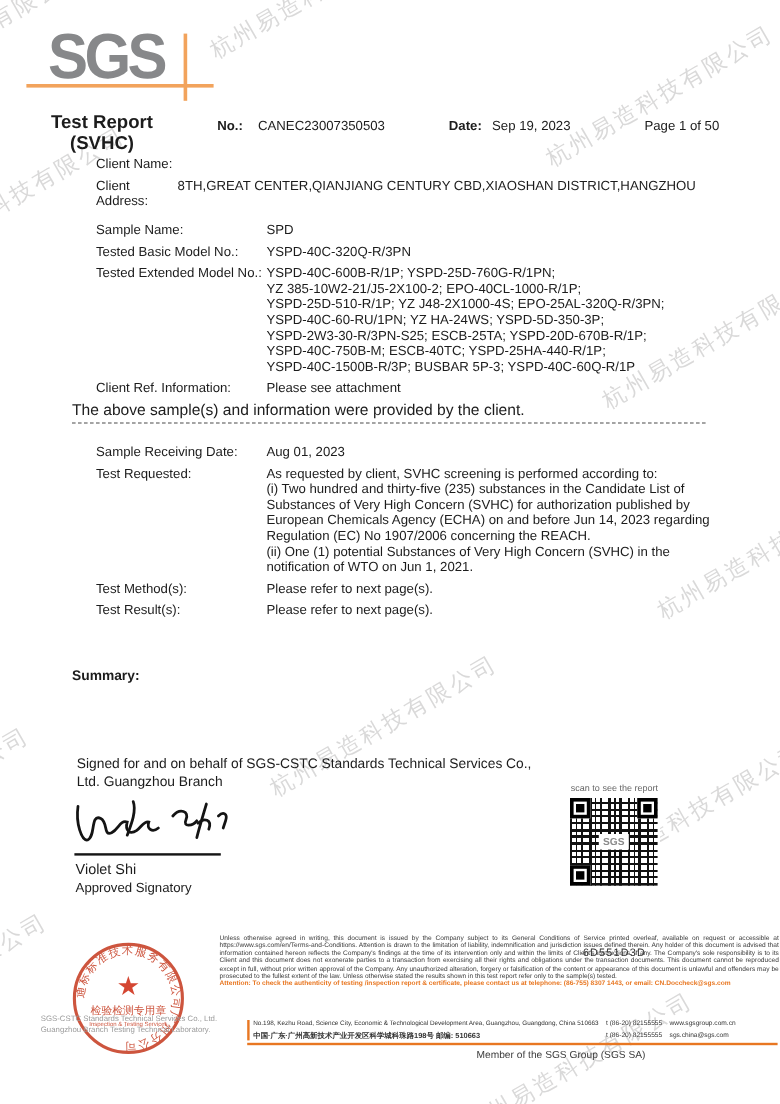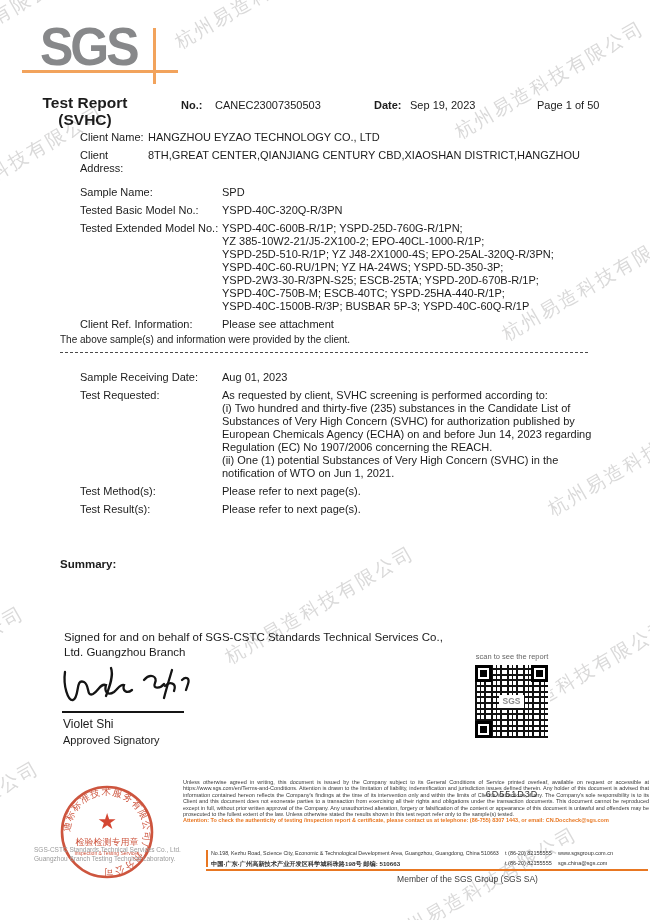--- a/index.html
+++ b/index.html
@@ -19,21 +19,21 @@
   .rpt-title{position:absolute;left:26px;top:94px;width:118px;text-align:center;
              font-size:15.5px;font-weight:bold;line-height:17px;white-space:pre-line;}
   .hmeta{position:absolute;top:99px;font-size:11px;}
   .hmeta.b{font-weight:bold;}
   
   .kv-block{position:absolute;left:60px;width:566px;margin-left:20px;}
   .kv-row{display:flex;margin-bottom:5px;font-size:11px;line-height:13px;}
   .kv-label{flex:0 0 142px;}
   .kv-val{white-space:pre-line;}
   .client-row .kv-label{flex:0 0 68px;}
-  .note{position:absolute;left:60px;top:334px;font-size:10px;}
+  .note{position:absolute;left:60px;top:334px;font-size:13px;}
   .dashline{position:absolute;left:60px;top:352px;width:528px;border-top:1.5px dashed #4a4a4a;}
   .summary{position:absolute;left:60px;top:558px;font-size:11.5px;font-weight:bold;}
   
   .signedfor{position:absolute;left:64px;top:630px;width:420px;font-size:11.5px;
              line-height:15px;white-space:pre-line;}
   .sig-svg{position:absolute;left:60px;top:664px;}
   .sig-line{position:absolute;left:62px;top:711px;width:122px;height:2px;background:#151515;}
   .sig-name{position:absolute;left:63px;top:717px;font-size:12px;}
   .sig-role{position:absolute;left:63px;top:734px;font-size:11px;}
   
@@ -96,21 +96,20 @@
 (SVHC)</div>
     <div class="hmeta b" style="left:181px">No.:</div>
     <div class="hmeta" style="left:215px">CANEC23007350503</div>
     <div class="hmeta b" style="left:374px">Date:</div>
     <div class="hmeta" style="left:410px">Sep 19, 2023</div>
     <div class="hmeta" style="left:537px">Page 1 of 50</div>
 
     <div class="kv-block" style="top:131px">
       <div class="kv-row client-row">
         <div class="kv-label">Client Name:</div>
-        <div class="kv-val">HANGZHOU EYZAO TECHNOLOGY CO., LTD</div>
       </div>
       <div class="kv-row client-row">
         <div class="kv-label">Client Address:</div>
         <div class="kv-val">8TH,GREAT CENTER,QIANJIANG CENTURY CBD,XIAOSHAN DISTRICT,HANGZHOU</div>
       </div>
     </div>
 
     <div class="kv-block" style="top:186px">
       <div class="kv-row">
         <div class="kv-label">Sample Name:</div>

